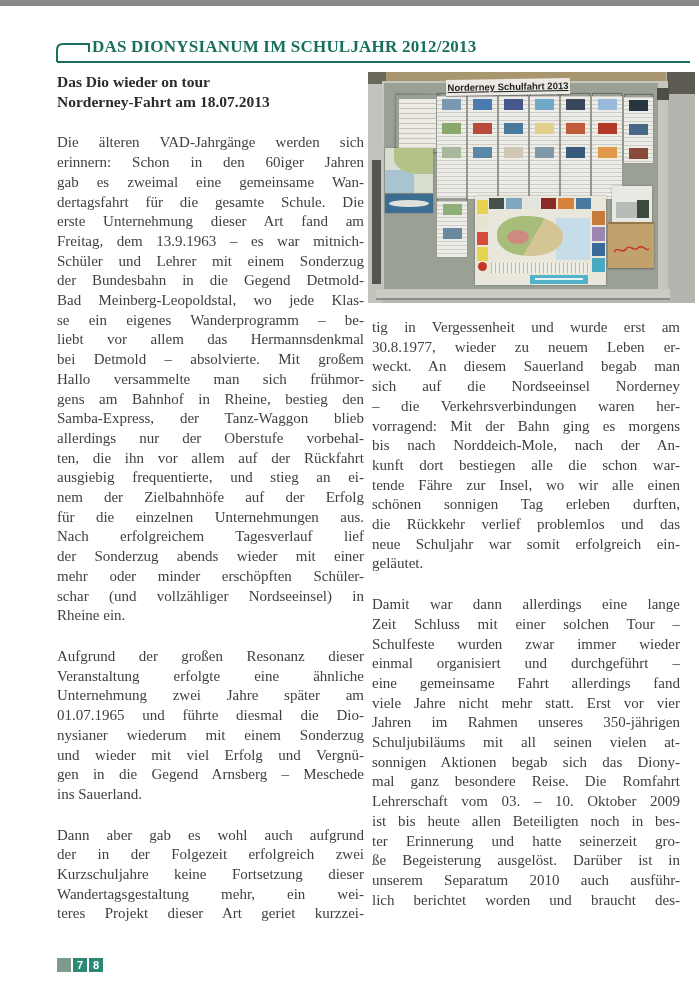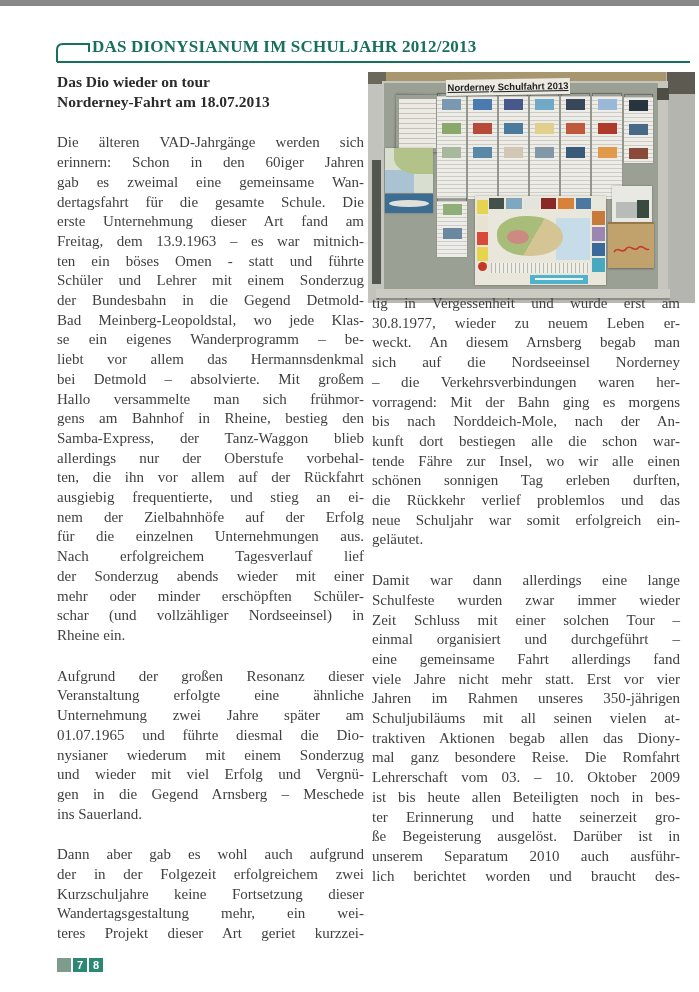--- a/index.html
+++ b/index.html
@@ -16,21 +16,21 @@
     color:#17705c; white-space:nowrap;
   }
   .tab-icon { position:absolute; left:55px; top:34px; }
   .header-rule {
     position:absolute; left:57px; top:55px; width:633px; height:2px;
     background:#17705c;
   }
 
   
   .col-left  { position:absolute; left:57px;  top:66px;  width:307px; }
-  .col-right { position:absolute; left:372px; top:288px; width:308px;font-family:Liberation Serif, serif; }
+  .col-right { position:absolute; left:372px; top:312px; width:308px;font-family:Liberation Serif, serif; }
   .article-title { font-size:15.5px; font-weight:bold; color:#2b2b2b; margin:0 0 22px 0; }
   .article-title div { line-height:19.7px; }
   .para { margin:0 0 21px 0; font-size:15px; }
   .jline { line-height:19.7px; text-align:justify; text-align-last:justify; white-space:normal; }
   .jline.jl-last { text-align-last:left; }
 
   
   .page-squares { position:absolute; left:57px; top:952px; display:flex; gap:2px; }
   .sq { width:14px; height:14px; }
   .sq-plain { background:#7d9c8e; }
@@ -135,21 +135,20 @@
       <div>Das Dio wieder on tour</div>
       <div>Norderney-Fahrt am 18.07.2013</div>
     </div>
     <div class="para">
         <div class="jline">Die älteren VAD-Jahrgänge werden sich</div>
         <div class="jline">erinnern: Schon in den 60iger Jahren</div>
         <div class="jline">gab es zweimal eine gemeinsame Wan-</div>
         <div class="jline">dertagsfahrt für die gesamte Schule. Die</div>
         <div class="jline">erste Unternehmung dieser Art fand am</div>
         <div class="jline">Freitag, dem 13.9.1963 – es war mitnich-</div>
-        <div class="jline">ten ein böses Omen - statt und führte</div>
         <div class="jline">Schüler und Lehrer mit einem Sonderzug</div>
         <div class="jline">der Bundesbahn in die Gegend Detmold-</div>
         <div class="jline">Bad Meinberg-Leopoldstal, wo jede Klas-</div>
         <div class="jline">se ein eigenes Wanderprogramm – be-</div>
         <div class="jline">liebt vor allem das Hermannsdenkmal</div>
         <div class="jline">bei Detmold – absolvierte. Mit großem</div>
         <div class="jline">Hallo versammelte man sich frühmor-</div>
         <div class="jline">gens am Bahnhof in Rheine, bestieg den</div>
         <div class="jline">Samba-Express, der Tanz-Waggon blieb</div>
         <div class="jline">allerdings nur der Oberstufe vorbehal-</div>
@@ -168,21 +167,21 @@
         <div class="jline">Veranstaltung erfolgte eine ähnliche</div>
         <div class="jline">Unternehmung zwei Jahre später am</div>
         <div class="jline">01.07.1965 und führte diesmal die Dio-</div>
         <div class="jline">nysianer wiederum mit einem Sonderzug</div>
         <div class="jline">und wieder mit viel Erfolg und Vergnü-</div>
         <div class="jline">gen in die Gegend Arnsberg – Meschede</div>
         <div class="jline jl-last">ins Sauerland.</div>
       </div>
     <div class="para">
         <div class="jline">Dann aber gab es wohl auch aufgrund</div>
-        <div class="jline">der in der Folgezeit erfolgreichem zwei</div>
+        <div class="jline">der in der Folgezeit erfolgreich zwei</div>
         <div class="jline">Kurzschuljahre keine Fortsetzung dieser</div>
         <div class="jline">Wandertagsgestaltung mehr, ein wei-</div>
         <div class="jline">teres Projekt dieser Art geriet kurzzei-</div>
       </div>
   </div>
 
   <div class="photo">
     <div class="dark-tl"></div>
     <div class="dark-tr"></div>
     <div class="tan-bar"></div>
@@ -286,42 +285,42 @@
       </svg>
     </div>
 
     <div class="board-label">Norderney Schulfahrt 2013</div>
   </div>
 
   <div class="col-right">
     <div class="para">
         <div class="jline">tig in Vergessenheit und wurde erst am</div>
         <div class="jline">30.8.1977, wieder zu neuem Leben er-</div>
-        <div class="jline">weckt. An diesem Arnsberg begab man</div>
+        <div class="jline">weckt. An diesem Sauerland begab man</div>
         <div class="jline">sich auf die Nordseeinsel Norderney</div>
         <div class="jline">– die Verkehrsverbindungen waren her-</div>
         <div class="jline">vorragend: Mit der Bahn ging es morgens</div>
         <div class="jline">bis nach Norddeich-Mole, nach der An-</div>
         <div class="jline">kunft dort bestiegen alle die schon war-</div>
         <div class="jline">tende Fähre zur Insel, wo wir alle einen</div>
         <div class="jline">schönen sonnigen Tag erleben durften,</div>
         <div class="jline">die Rückkehr verlief problemlos und das</div>
         <div class="jline">neue Schuljahr war somit erfolgreich ein-</div>
         <div class="jline jl-last">geläutet.</div>
       </div>
     <div class="para">
         <div class="jline">Damit war dann allerdings eine lange</div>
+        <div class="jline">Zeit Schluss mit einer solchen Tour –</div>
         <div class="jline">Schulfeste wurden zwar immer wieder</div>
-        <div class="jline">Zeit Schluss mit einer solchen Tour –</div>
         <div class="jline">einmal organisiert und durchgeführt –</div>
         <div class="jline">eine gemeinsame Fahrt allerdings fand</div>
         <div class="jline">viele Jahre nicht mehr statt. Erst vor vier</div>
         <div class="jline">Jahren im Rahmen unseres 350-jährigen</div>
         <div class="jline">Schuljubiläums mit all seinen vielen at-</div>
-        <div class="jline">traktiven Aktionen begab allen das Diony-</div>
+        <div class="jline">sonnigen Aktionen begab sich das Diony-</div>
         <div class="jline">mal ganz besondere Reise. Die Romfahrt</div>
         <div class="jline">Lehrerschaft vom 03. – 10. Oktober 2009</div>
         <div class="jline">ist bis heute allen Beteiligten noch in bes-</div>
         <div class="jline">ter Erinnerung und hatte seinerzeit gro-</div>
         <div class="jline">ße Begeisterung ausgelöst. Darüber ist in</div>
         <div class="jline">unserem Separatum 2010 auch ausführ-</div>
         <div class="jline">lich berichtet worden und braucht des-</div>
       </div>
   </div>
 

